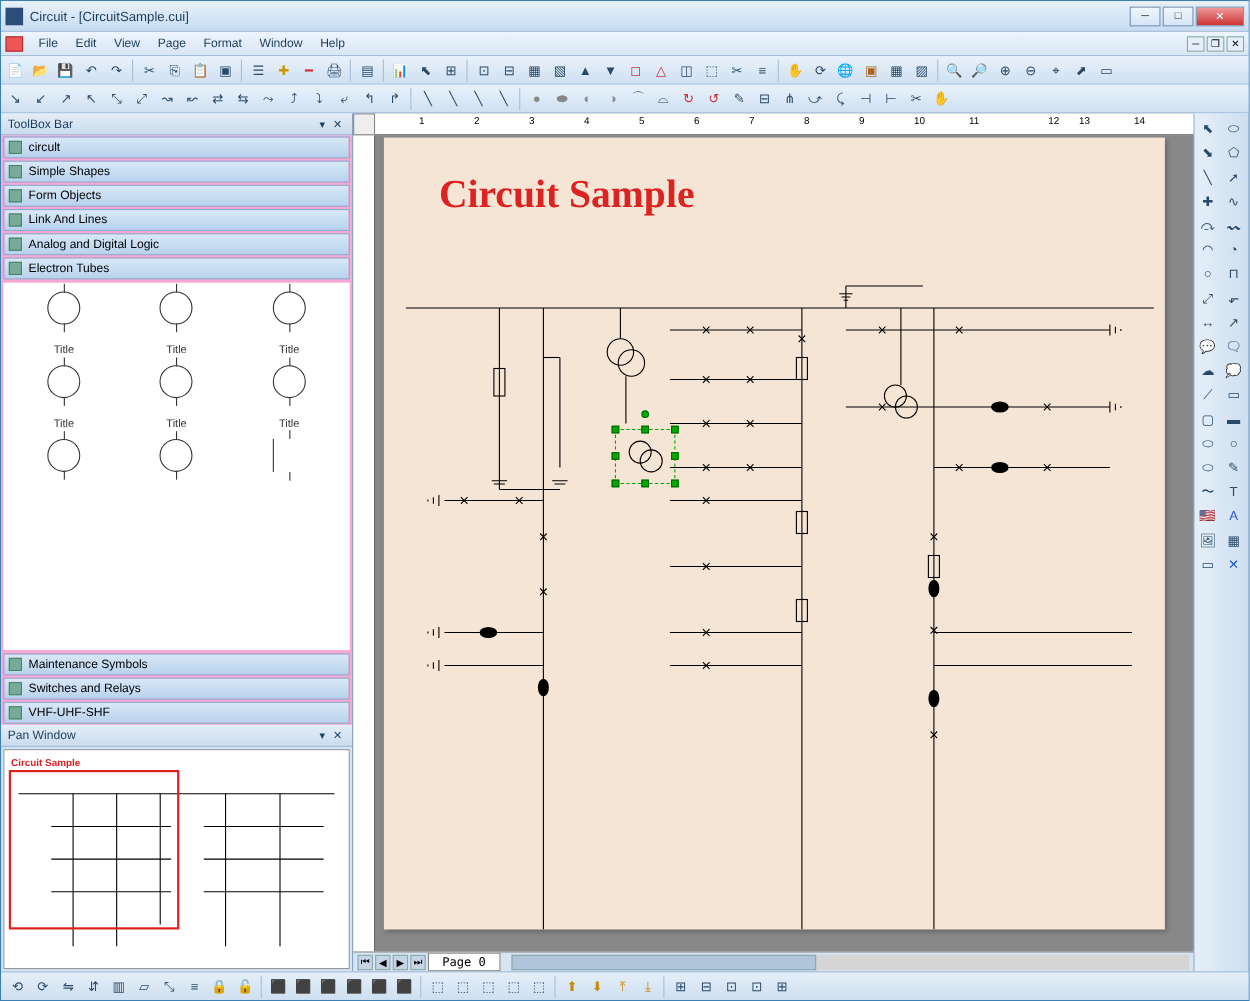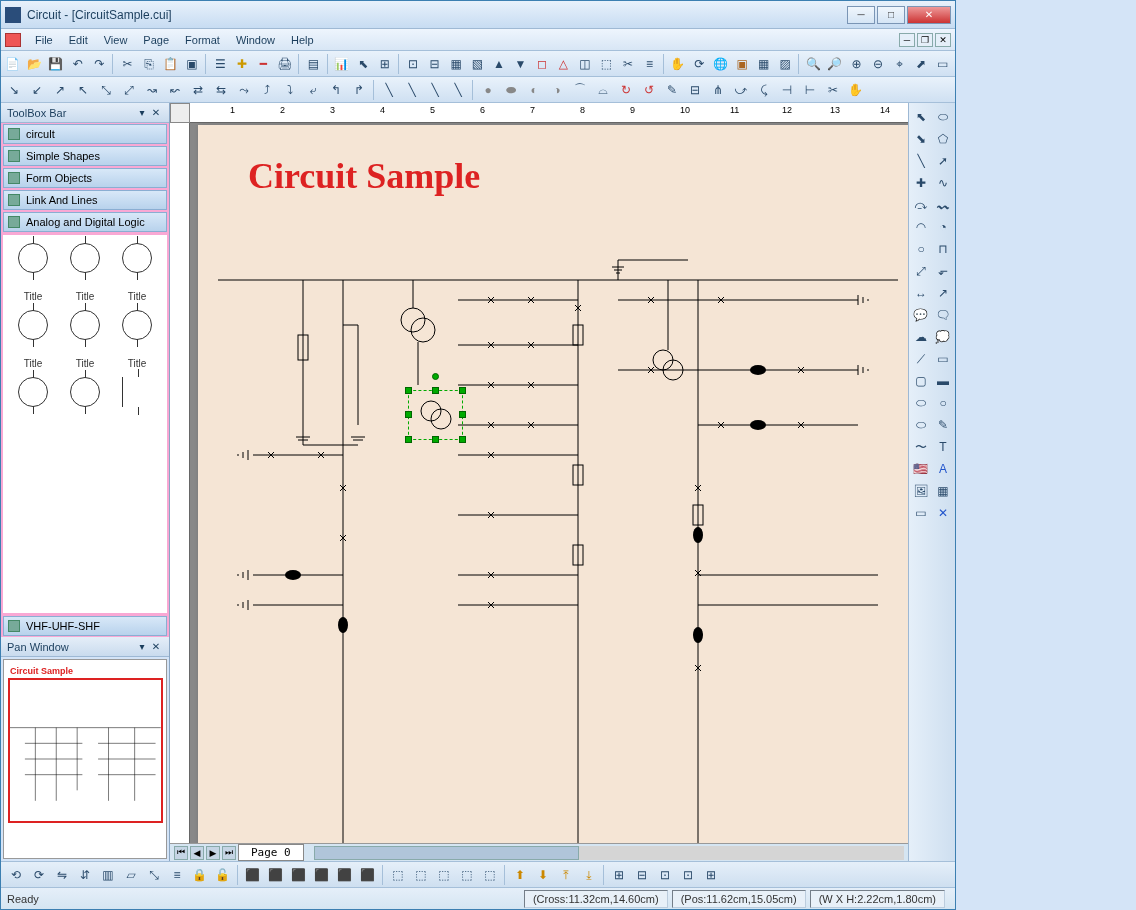--- a/index.html
+++ b/index.html
@@ -1,17 +1,17 @@
 <!DOCTYPE html>
 <html><head>
 <meta charset="utf-8">
 <style>
 * { box-sizing: border-box; margin: 0; padding: 0; }
 body { font-family: Tahoma, Arial, sans-serif; font-size: 11px; background: #d4e4f7; overflow: hidden; }
-.window { width: 956px; height: 910px; border: 1px solid #3c7fb1; display: flex; flex-direction: column; background: #d4e4f7; }
+.window { width: 1136px; height: 910px; border: 1px solid #3c7fb1; display: flex; flex-direction: column; background: #d4e4f7; }
 .titlebar { height: 28px; background: linear-gradient(#e8f1fb, #c7dcf2); display: flex; align-items: center; padding: 0 4px; border-bottom: 1px solid #9fb9d4; }
 .titlebar-icon { width: 16px; height: 16px; background: #2a4d7a; margin-right: 6px; }
 .titlebar-text { flex: 1; color: #1a3d5c; font-size: 12px; }
 .win-controls { display: flex; gap: 2px; }
 .win-btn { width: 28px; height: 18px; border: 1px solid #7a95b5; background: linear-gradient(#f0f6fc, #d5e5f5); display: flex; align-items: center; justify-content: center; font-size: 10px; color: #333; }
 .win-btn.close { background: linear-gradient(#e99, #c33); color: #fff; width: 44px; }
 .menubar { height: 22px; background: linear-gradient(#eef5fd, #d8e6f5); display: flex; align-items: center; padding: 0 4px; border-bottom: 1px solid #a5bfd9; }
 .app-icon { width: 16px; height: 14px; background: #e55; margin-right: 6px; border: 1px solid #a33; }
 .menu-item { padding: 2px 8px; color: #1a3d5c; cursor: pointer; }
 .mdi-controls { margin-left: auto; display: flex; gap: 2px; }
@@ -207,20 +207,24 @@
             <span>Form Objects</span>
           </div>
         <div class="cat-item">
             <div class="cat-icon"></div>
             <span>Link And Lines</span>
           </div>
         <div class="cat-item">
             <div class="cat-icon"></div>
             <span>Analog and Digital Logic</span>
           </div>
+        <div class="cat-item">
+            <div class="cat-icon"></div>
+            <span>Electron Tubes</span>
+          </div>
         <div class="palette">
           <div class="pal-item">
               <div class="pal-sym"></div>
               <div class="pal-label">Title</div>
             </div>
           <div class="pal-item">
               <div class="pal-sym"></div>
               <div class="pal-label">Title</div>
             </div>
           <div class="pal-item">
@@ -242,20 +246,28 @@
           <div class="pal-item">
               <div class="pal-sym"></div>
             </div>
           <div class="pal-item">
               <div class="pal-sym"></div>
             </div>
           <div class="pal-item">
               <div class="pal-sym" style="border-radius:0;border:none;border-left:1px solid #333"></div>
             </div>
         </div>
+        <div class="cat-item">
+            <div class="cat-icon"></div>
+            <span>Maintenance Symbols</span>
+          </div>
+        <div class="cat-item">
+            <div class="cat-icon"></div>
+            <span>Switches and Relays</span>
+          </div>
         <div class="cat-item">
             <div class="cat-icon"></div>
             <span>VHF-UHF-SHF</span>
           </div>
       </div>
       <div class="panel-header">
         <span>Pan Window</span>
         <span class="spacer"></span>
         <span class="hbtn">▾</span>
         <span class="hbtn">✕</span>
@@ -287,21 +299,21 @@
           <span style="left:90px">2</span>
         <span style="left:140px">3</span>
           <span style="left:190px">4</span>
         <span style="left:240px">5</span>
           <span style="left:290px">6</span>
         <span style="left:340px">7</span>
           <span style="left:390px">8</span>
         <span style="left:440px">9</span>
           <span style="left:490px">10</span>
         <span style="left:540px">11</span>
-          <span style="left:592px">12</span>
+          <span style="left:612px">12</span>
         <span style="left:640px">13</span>
           <span style="left:690px">14</span>
       </div>
       <div class="canvas-inner">
         <div class="ruler-v"></div>
         <div class="canvas">
           <div class="page">
             <div class="page-title">Circuit Sample</div>
             <svg class="circuit-svg" viewBox="0 0 710 720">
 
@@ -499,20 +511,13 @@
     <div class="tbtn" style="color:#c80">⤒</div>
     <div class="tbtn" style="color:#c80">⤓</div>
     <div class="tsep"></div>
     <div class="tbtn">⊞</div>
     <div class="tbtn">⊟</div>
     <div class="tbtn">⊡</div>
     <div class="tbtn">⊡</div>
     <div class="tbtn">⊞</div>
   </div>
 
-  <div class="statusbar">
-    <span>Ready</span>
-    <span class="status-spacer"></span>
-    <span class="status-cell">(Cross:11.32cm,14.60cm)</span>
-    <span class="status-cell">(Pos:11.62cm,15.05cm)</span>
-    <span class="status-cell">(W X H:2.22cm,1.80cm)</span>
-  </div>
 </div>
 
 </body></html>

